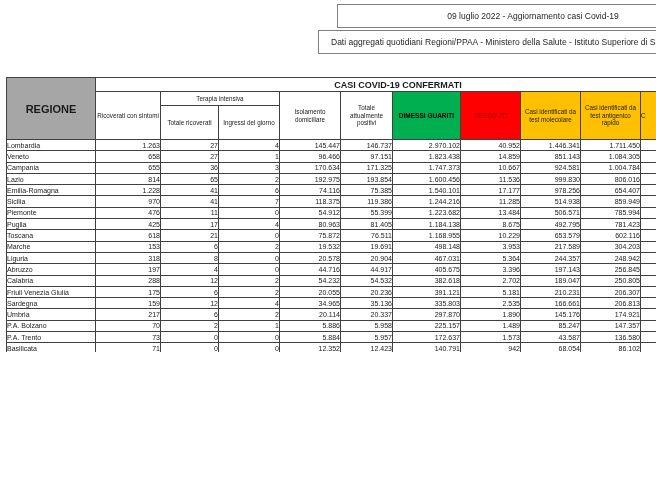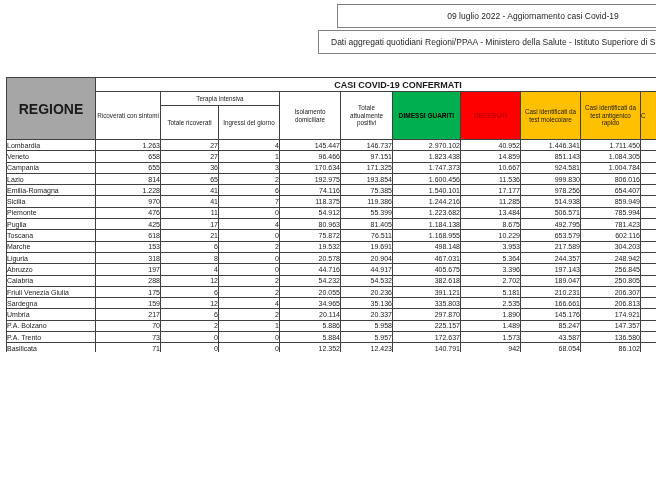--- a/index.html
+++ b/index.html
@@ -7,21 +7,21 @@
          font-family:"Liberation Sans",sans-serif;color:#1a1a1a;}
   
   .topbox{position:absolute;background:#fff;border:1px solid #808080;display:flex;align-items:center;
           font-size:8.5px;color:#262626;}
   .topbox.first{left:337px;top:4px;width:390px;height:22px;justify-content:center;}
   .topbox.second{left:318px;top:30px;width:440px;height:22px;justify-content:flex-start;padding-left:12px;}
   
   table.covid{position:absolute;left:6px;top:77px;width:694px;border-collapse:collapse;table-layout:fixed;}
   table.covid th,table.covid td{border:1px solid #404040;padding:0;overflow:hidden;vertical-align:middle;}
   th.banner{height:13px;font-size:9px;font-weight:bold;text-align:center;background:#fff;}
-  th.regione-head{background:#a6a6a6;font-size:14px;font-weight:bold;text-align:center;}
+  th.regione-head{background:#a6a6a6;font-size:11px;font-weight:bold;text-align:center;}
   th.sub{font-size:6.3px;font-weight:normal;text-align:center;line-height:1.2;background:#fff;padding:1px;}
   tr.group-row th{height:13px;}
   tr.leaf-row th{height:33px;}
   th.green{background:#00B050;color:#000;font-weight:bold;font-size:6.5px;}
   th.red{background:#FF0000;color:#C00000;font-weight:bold;font-size:6.5px;}
   th.orange{background:#FFC000;color:#1a1a1a;font-size:6.3px;}
   th.clip{background:#FFC000;text-align:left;padding-left:5px;font-size:6.3px;}
   tbody td{height:10.3px;font-size:7px;background:#fff;}
   td.region-name{text-align:left;padding-left:2px;}
   td.num{text-align:right;padding-right:2px;}

